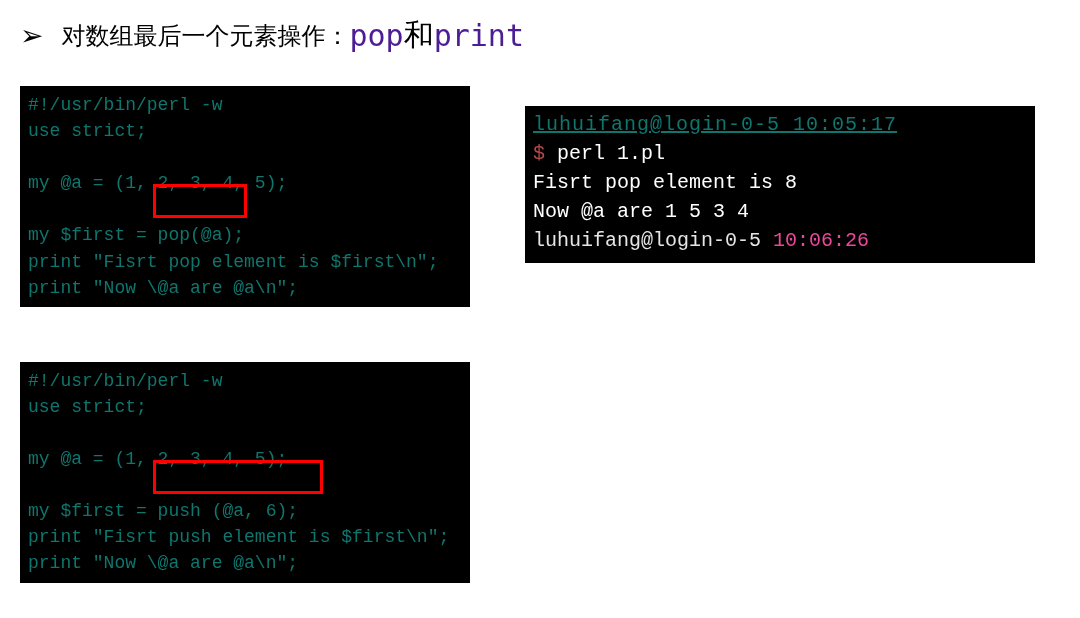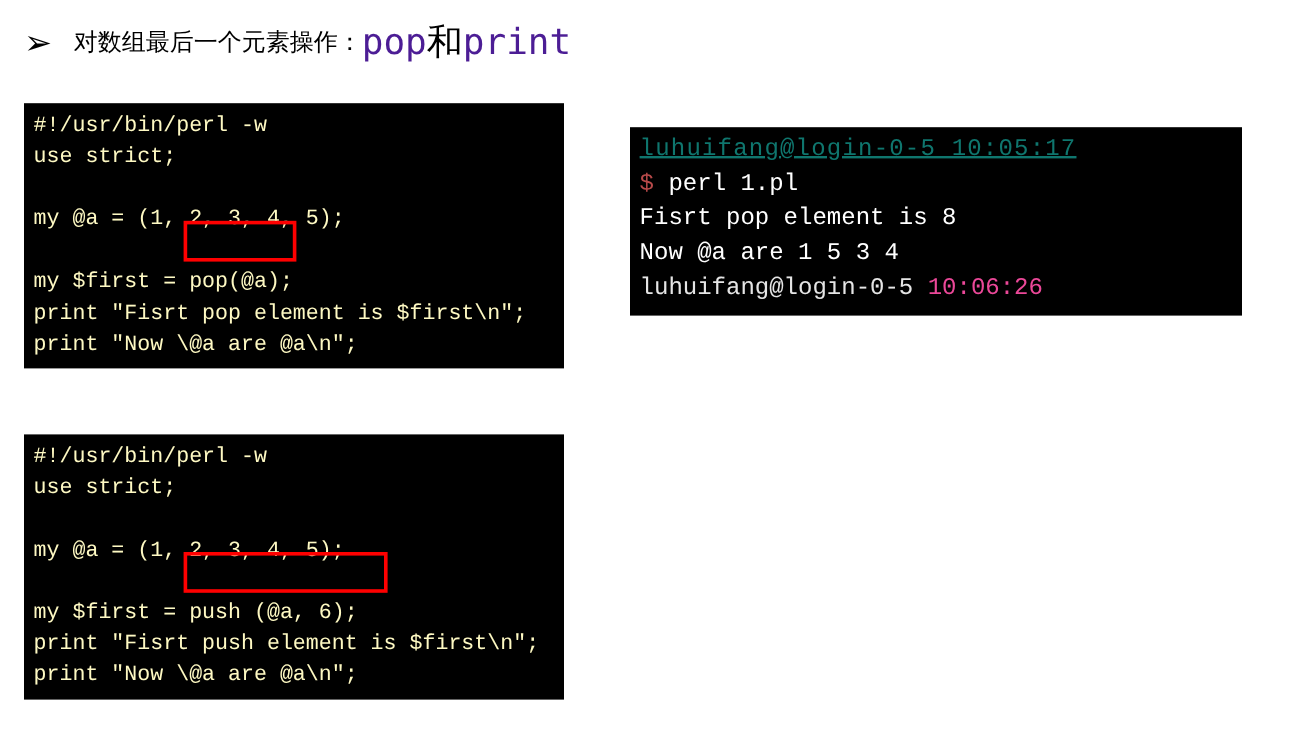--- a/index.html
+++ b/index.html
@@ -13,33 +13,33 @@
     .title-row {
       display: flex;
       align-items: center;
       margin-bottom: 30px;
       margin-top: 5px;
     }
     .bullet {
       font-size: 28px;
       margin-right: 18px;
     }
-    .title-black { font-size: 20px; color: #000; text-align: center; }
+    .title-black { font-size: 24px; color: #000; text-align: center; }
     .title-red { font-size: 30px; color: #4c1d95; font-family: Consolas, monospace; }
     .title-sep { font-size: 30px; color: #000; }
     .example {
       display: flex;
       align-items: flex-start;
       margin-bottom: 55px;
     }
     .example + .example { margin-top: 10px; }
     .code-block {
       position: relative;
       background: #000;
-      color: #fef9c3;
+      color: #0f766e;
       font-family: Consolas, "Courier New", monospace;
       font-size: 18px;
       line-height: 1.45;
       padding: 6px 10px 6px 8px;
       white-space: pre;
       margin-right: 55px;
       width: 450px;
     }
     .output-block {
       background: #000;

